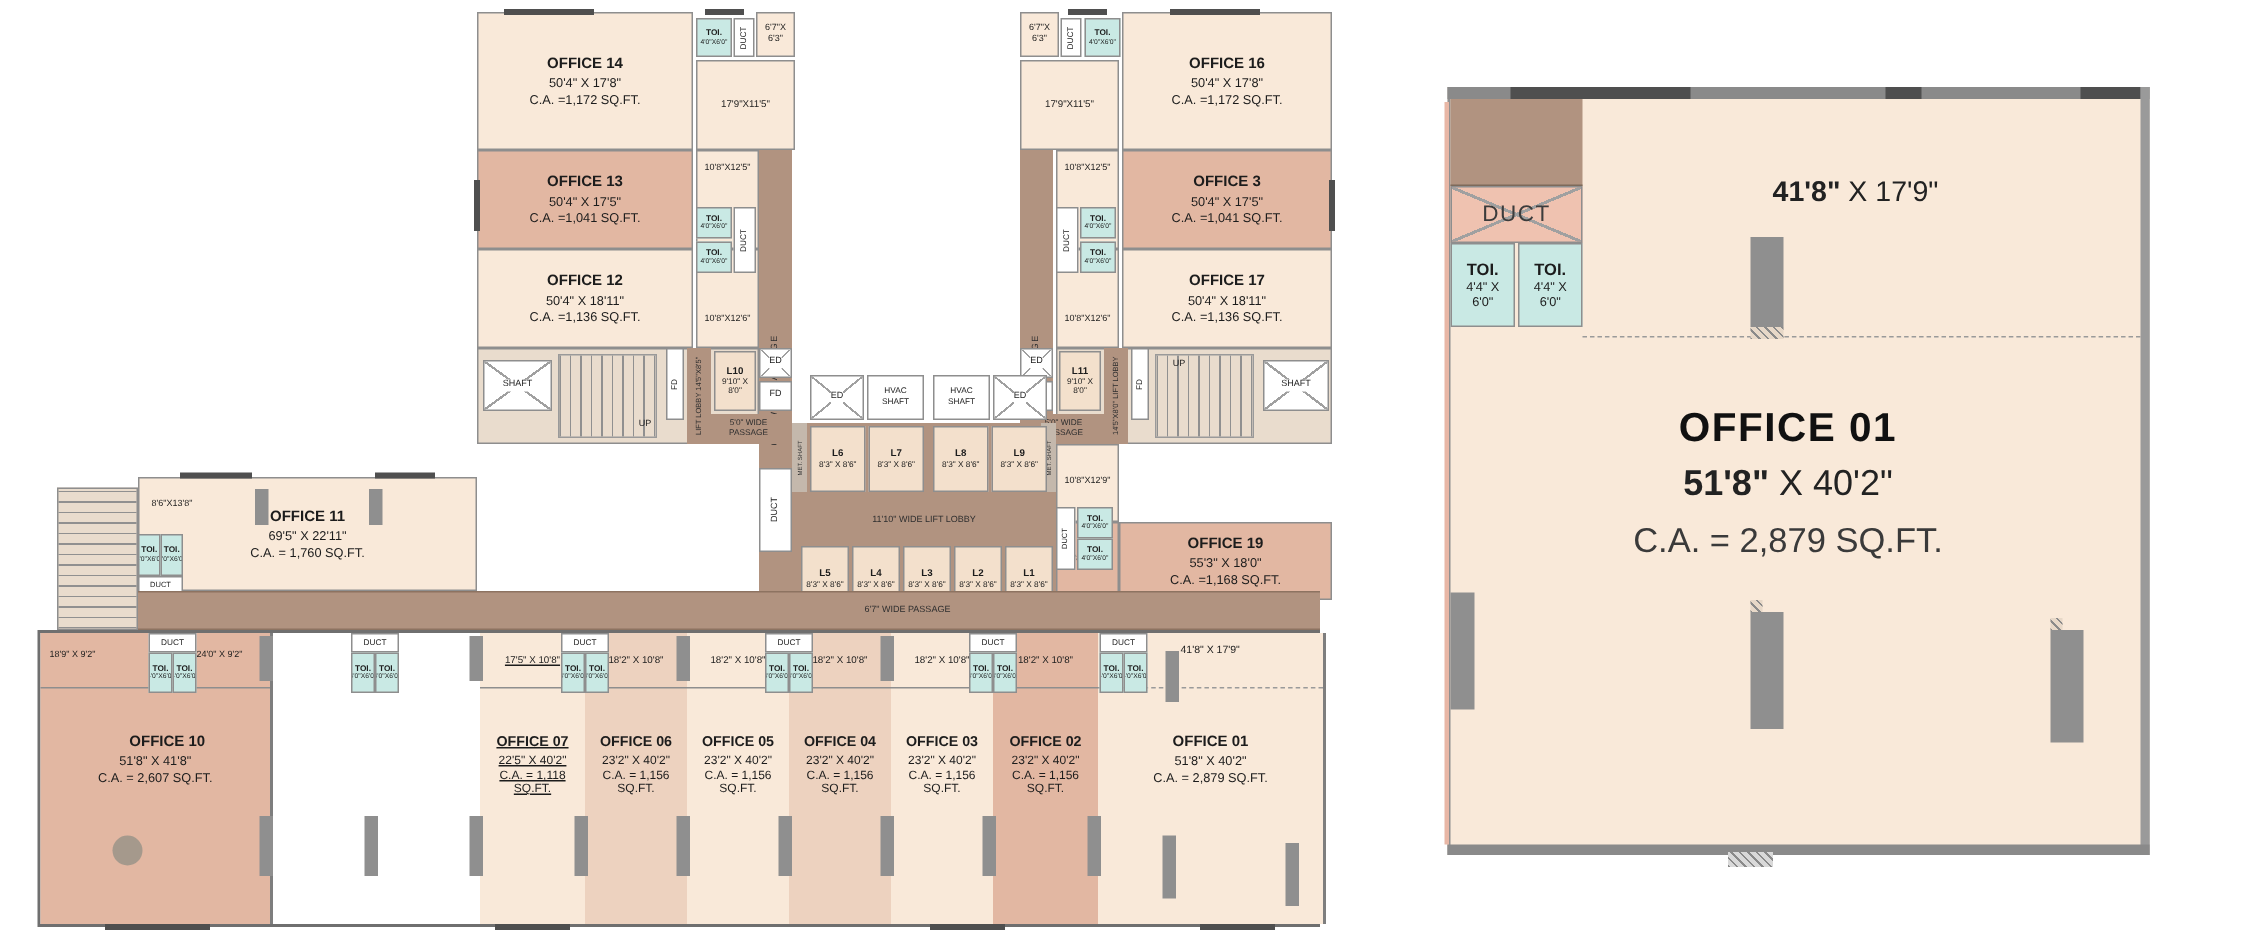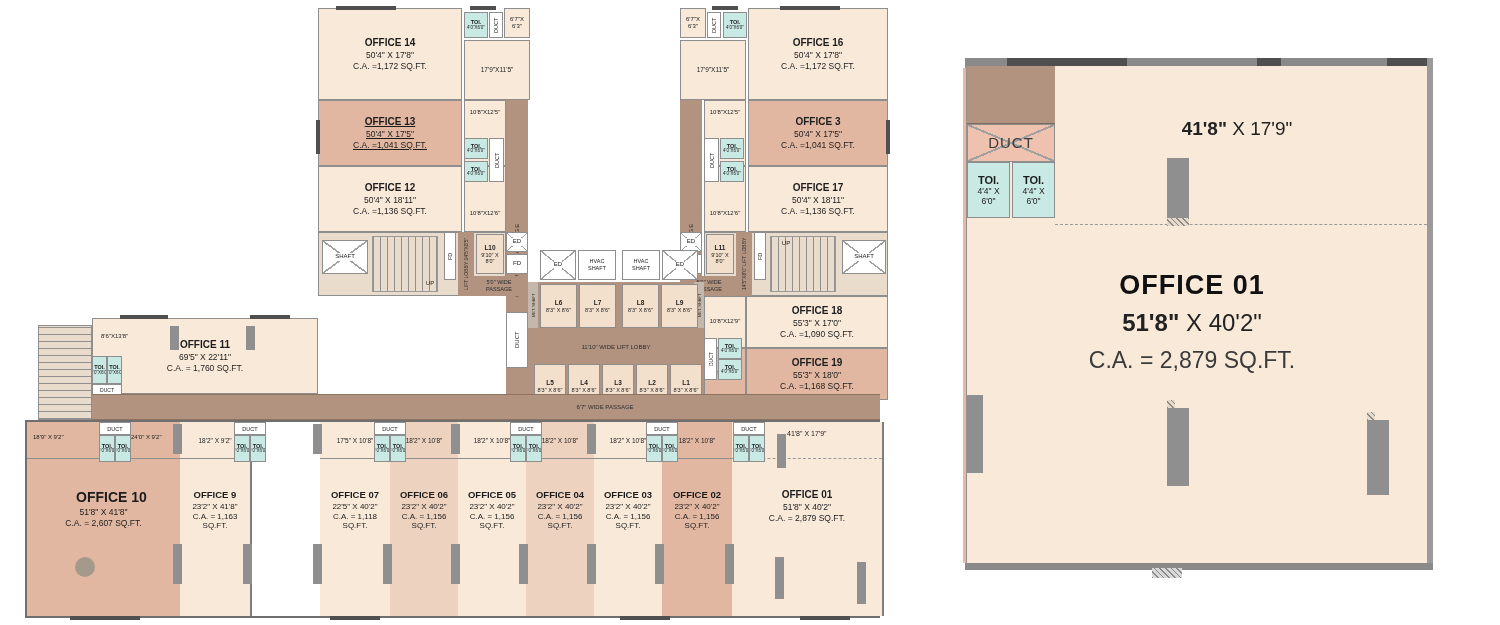--- a/index.html
+++ b/index.html
@@ -58,21 +58,21 @@
     </div>
   <div class="r brown vt" style="left:680px;top:100px;width:22px;height:320px;font-size:6px;letter-spacing:1px;color:#2e2e2e;">
       <span>6'7" WIDE PASSAGE</span>
     </div>
 
   <div class="r bd office cream" style="left:318px;top:8px;width:144px;height:92px;">
     <div class="nm">OFFICE 14</div>
     <div class="dm">50'4" X 17'8"</div>
     <div class="ar">C.A. =1,172 SQ.FT.</div>
   </div>
-  <div class="r bd office salmon" style="left:318px;top:100px;width:144px;height:66px;text-decoration:underline;">
+  <div class="r bd office salmon" style="left:318px;top:100px;width:144px;height:66px;">
     <div class="nm">OFFICE 13</div>
     <div class="dm">50'4" X 17'5"</div>
     <div class="ar">C.A. =1,041 SQ.FT.</div>
   </div>
   <div class="r bd office cream" style="left:318px;top:166px;width:144px;height:66px;">
     <div class="nm">OFFICE 12</div>
     <div class="dm">50'4" X 18'11"</div>
     <div class="ar">C.A. =1,136 SQ.FT.</div>
   </div>
 
@@ -278,25 +278,20 @@
     <div class="ls">8'3" X 8'6"</div>
   </div>
   <div class="r bd cream2 liftcell" style="left:670px;top:364px;width:32px;height:44px;">
     <div class="ln">L1</div>
     <div class="ls">8'3" X 8'6"</div>
   </div>
 
   <div class="r bd cream lbl" style="left:704px;top:296px;width:42px;height:52px;font-size:6px;">
       <span>10'8"X12'9"</span>
     </div>
-  <div class="r bd office cream" style="left:746px;top:296px;width:142px;height:52px;">
-    <div class="nm">OFFICE 18</div>
-    <div class="dm">55'3" X 17'0"</div>
-    <div class="ar">C.A. =1,090 SQ.FT.</div>
-  </div>
   <div class="r bd salmon lbl" style="left:704px;top:348px;width:42px;height:52px;font-size:6px;">
       <span>10'8"X13'8"</span>
     </div>
   <div class="r bd office salmon" style="left:746px;top:348px;width:142px;height:52px;">
     <div class="nm">OFFICE 19</div>
     <div class="dm">55'3" X 18'0"</div>
     <div class="ar">C.A. =1,168 SQ.FT.</div>
   </div>
   <div class="r bd wht vt" style="left:704px;top:338px;width:13px;height:42px;font-size:5px;">
       <span>DUCT</span>
@@ -337,39 +332,29 @@
     </div>
 
   <div class="r" style="left:25px;top:420px;width:855px;height:198px;border:2px solid #6f6f6f;">
 
     <div class="cell salmon" style="left:0;width:153px;">
       <div class="strip">
         <span class="r" style="left:6px;top:12px;font-size:6px;">18'9" X 9'2"</span>
         <span class="r" style="left:104px;top:12px;font-size:6px;">24'0" X 9'2"</span>
       </div>
       <div class="obody">
-        <div class="nm" style="font-size:14px;margin-left:16px;">OFFICE 10</div>
+        <div class="nm" style="font-size:10px;margin-left:16px;">OFFICE 10</div>
         <div class="dm" style="font-size:8.5px;">51'8" X 41'8"</div>
         <div class="ar" style="font-size:8.5px;max-width:150px;">C.A. = 2,607 SQ.FT.</div>
       </div>
     </div>
 
-    <div class="cell cream" style="left:153px;width:70px;">
-      <div class="strip">
-          <span>18'2" X 9'2"</span>
-        </div>
-      <div class="obody">
-        <div class="nm">OFFICE 9</div>
-        <div class="dm">23'2" X 41'8"</div>
-        <div class="ar">C.A. = 1,163 SQ.FT.</div>
-      </div>
-    </div>
-
-
-    <div class="cell cream" style="left:293px;width:70px;">
+
+
+    <div class="cell cream" style="left:293px;width:70px;text-decoration:underline;">
       <div class="strip">
           <span>17'5" X 10'8"</span>
         </div>
       <div class="obody">
         <div class="nm">OFFICE 07</div>
         <div class="dm">22'5" X 40'2"</div>
         <div class="ar">C.A. = 1,118 SQ.FT.</div>
       </div>
     </div>
 

